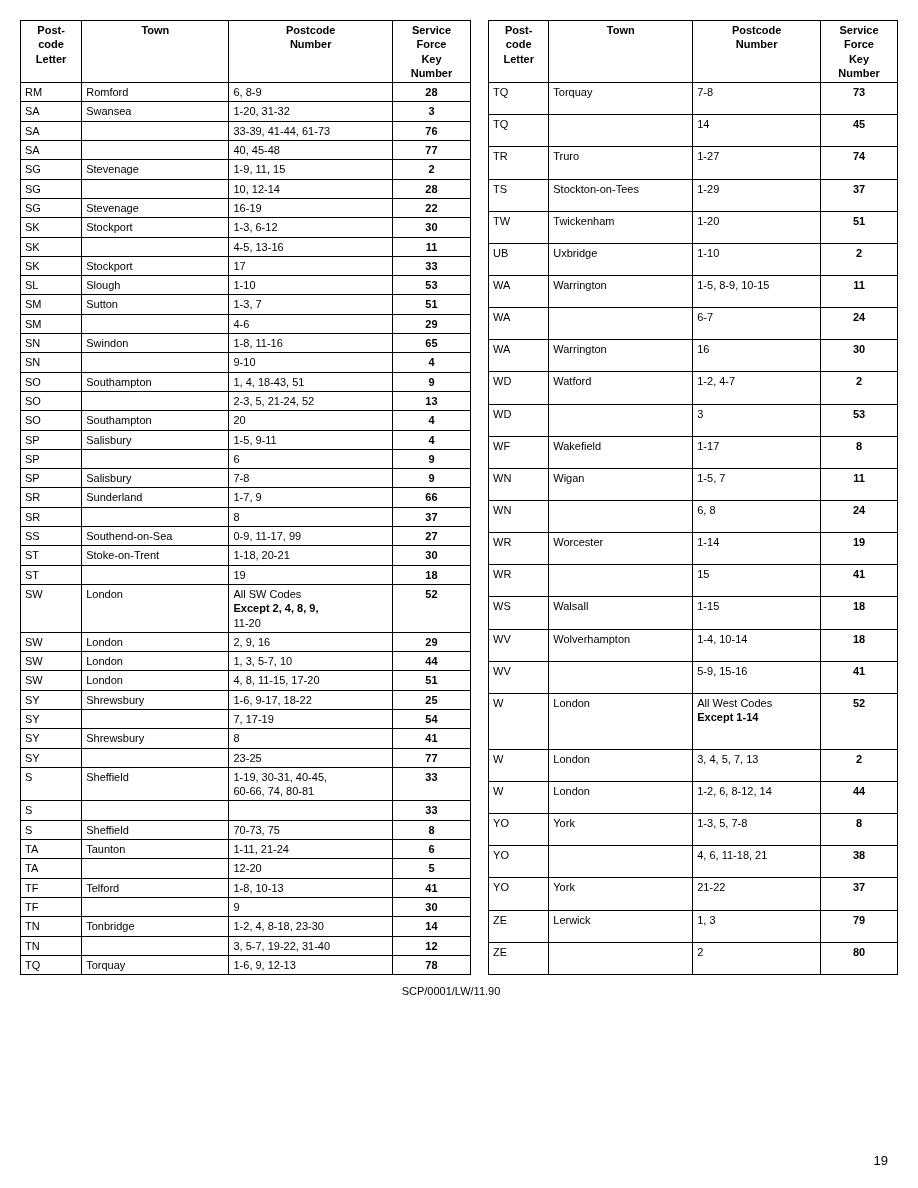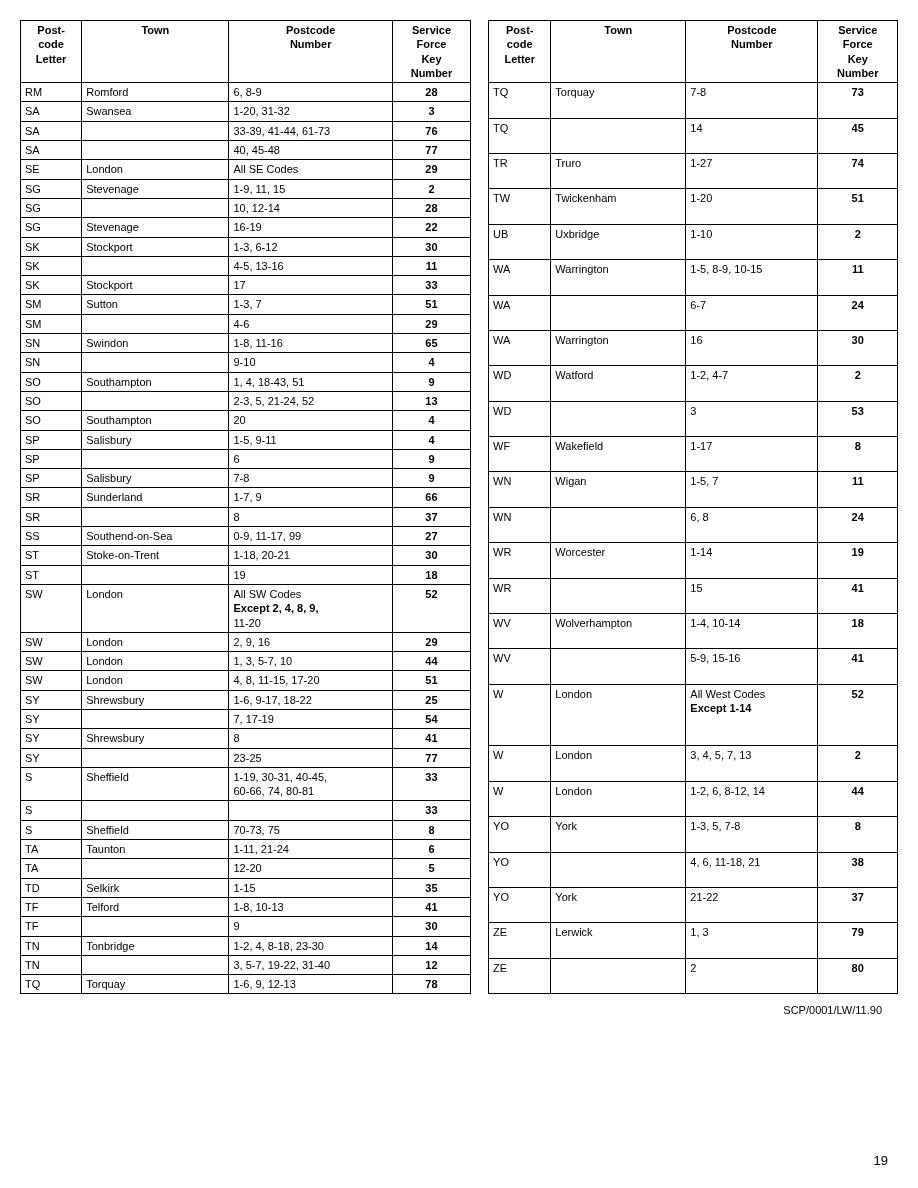--- a/index.html
+++ b/index.html
@@ -52,21 +52,21 @@
       text-align: center;
       font-weight: bold;
     }
     .page-num {
       position: absolute;
       bottom: 20px;
       right: 30px;
       font-size: 13px;
     }
     .ref-num {
-      text-align: right;
+      text-align: center;
       margin-top: 10px;
       font-size: 11px;
       padding-right: 16px;
     }
     .header-row th {
       line-height: 1.3;
     }
   </style>
 </head>
 <body>
@@ -102,26 +102,20 @@
             <td>33-39, 41-44, 61-73</td>
             <td class="sfkn">76</td>
           </tr>
           <tr>
             <td>SA</td>
             <td></td>
             <td>40, 45-48</td>
             <td class="sfkn">77</td>
           </tr>
           <tr>
-            <td>SE</td>
-            <td>London</td>
-            <td>All SE Codes</td>
-            <td class="sfkn">29</td>
-          </tr>
-          <tr>
             <td>SG</td>
             <td>Stevenage</td>
             <td>1-9, 11, 15</td>
             <td class="sfkn">2</td>
           </tr>
           <tr>
             <td>SG</td>
             <td></td>
             <td>10, 12-14</td>
             <td class="sfkn">28</td>
@@ -144,20 +138,26 @@
             <td>4-5, 13-16</td>
             <td class="sfkn">11</td>
           </tr>
           <tr>
             <td>SK</td>
             <td>Stockport</td>
             <td>17</td>
             <td class="sfkn">33</td>
           </tr>
           <tr>
+            <td>SL</td>
+            <td>Slough</td>
+            <td>1-10</td>
+            <td class="sfkn">53</td>
+          </tr>
+          <tr>
             <td>SM</td>
             <td>Sutton</td>
             <td>1-3, 7</td>
             <td class="sfkn">51</td>
           </tr>
           <tr>
             <td>SM</td>
             <td></td>
             <td>4-6</td>
             <td class="sfkn">29</td>
@@ -310,26 +310,20 @@
             <td>TA</td>
             <td>Taunton</td>
             <td>1-11, 21-24</td>
             <td class="sfkn">6</td>
           </tr>
           <tr>
             <td>TA</td>
             <td></td>
             <td>12-20</td>
             <td class="sfkn">5</td>
-          </tr>
-          <tr>
-            <td>TD</td>
-            <td>Selkirk</td>
-            <td>1-15</td>
-            <td class="sfkn">35</td>
           </tr>
           <tr>
             <td>TF</td>
             <td>Telford</td>
             <td>1-8, 10-13</td>
             <td class="sfkn">41</td>
           </tr>
           <tr>
             <td>TF</td>
             <td></td>
@@ -379,20 +373,26 @@
             <td>14</td>
             <td class="sfkn">45</td>
           </tr>
           <tr>
             <td>TR</td>
             <td>Truro</td>
             <td>1-27</td>
             <td class="sfkn">74</td>
           </tr>
           <tr>
+            <td>TS</td>
+            <td>Stockton-on-Tees</td>
+            <td>1-29</td>
+            <td class="sfkn">37</td>
+          </tr>
+          <tr>
             <td>TW</td>
             <td>Twickenham</td>
             <td>1-20</td>
             <td class="sfkn">51</td>
           </tr>
           <tr>
             <td>UB</td>
             <td>Uxbridge</td>
             <td>1-10</td>
             <td class="sfkn">2</td>
@@ -449,20 +449,26 @@
             <td>WR</td>
             <td>Worcester</td>
             <td>1-14</td>
             <td class="sfkn">19</td>
           </tr>
           <tr>
             <td>WR</td>
             <td></td>
             <td>15</td>
             <td class="sfkn">41</td>
+          </tr>
+          <tr>
+            <td>WS</td>
+            <td>Walsall</td>
+            <td>1-15</td>
+            <td class="sfkn">18</td>
           </tr>
           <tr>
             <td>WV</td>
             <td>Wolverhampton</td>
             <td>1-4, 10-14</td>
             <td class="sfkn">18</td>
           </tr>
           <tr>
             <td>WV</td>
             <td></td>

